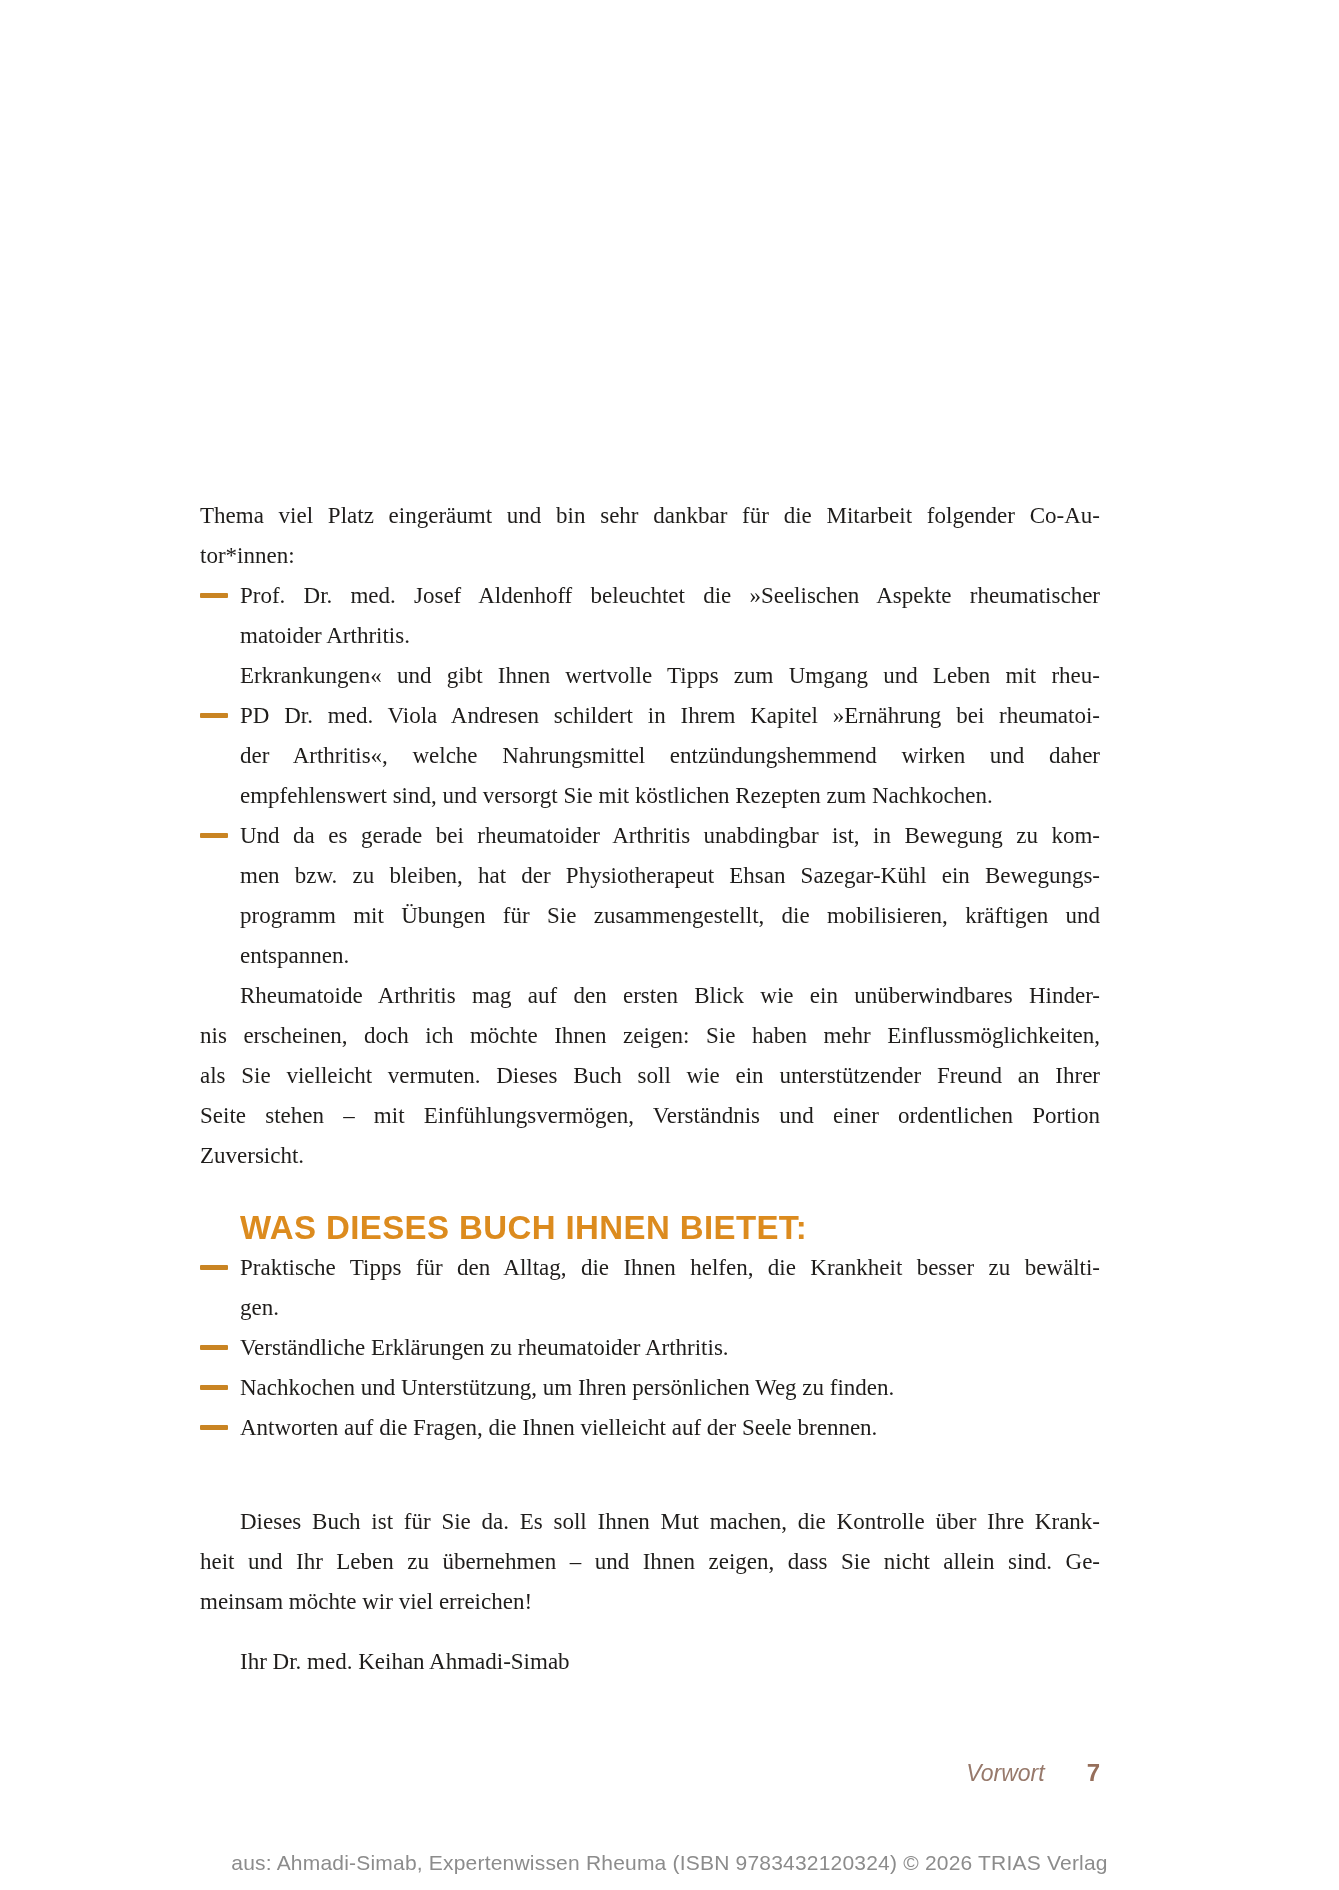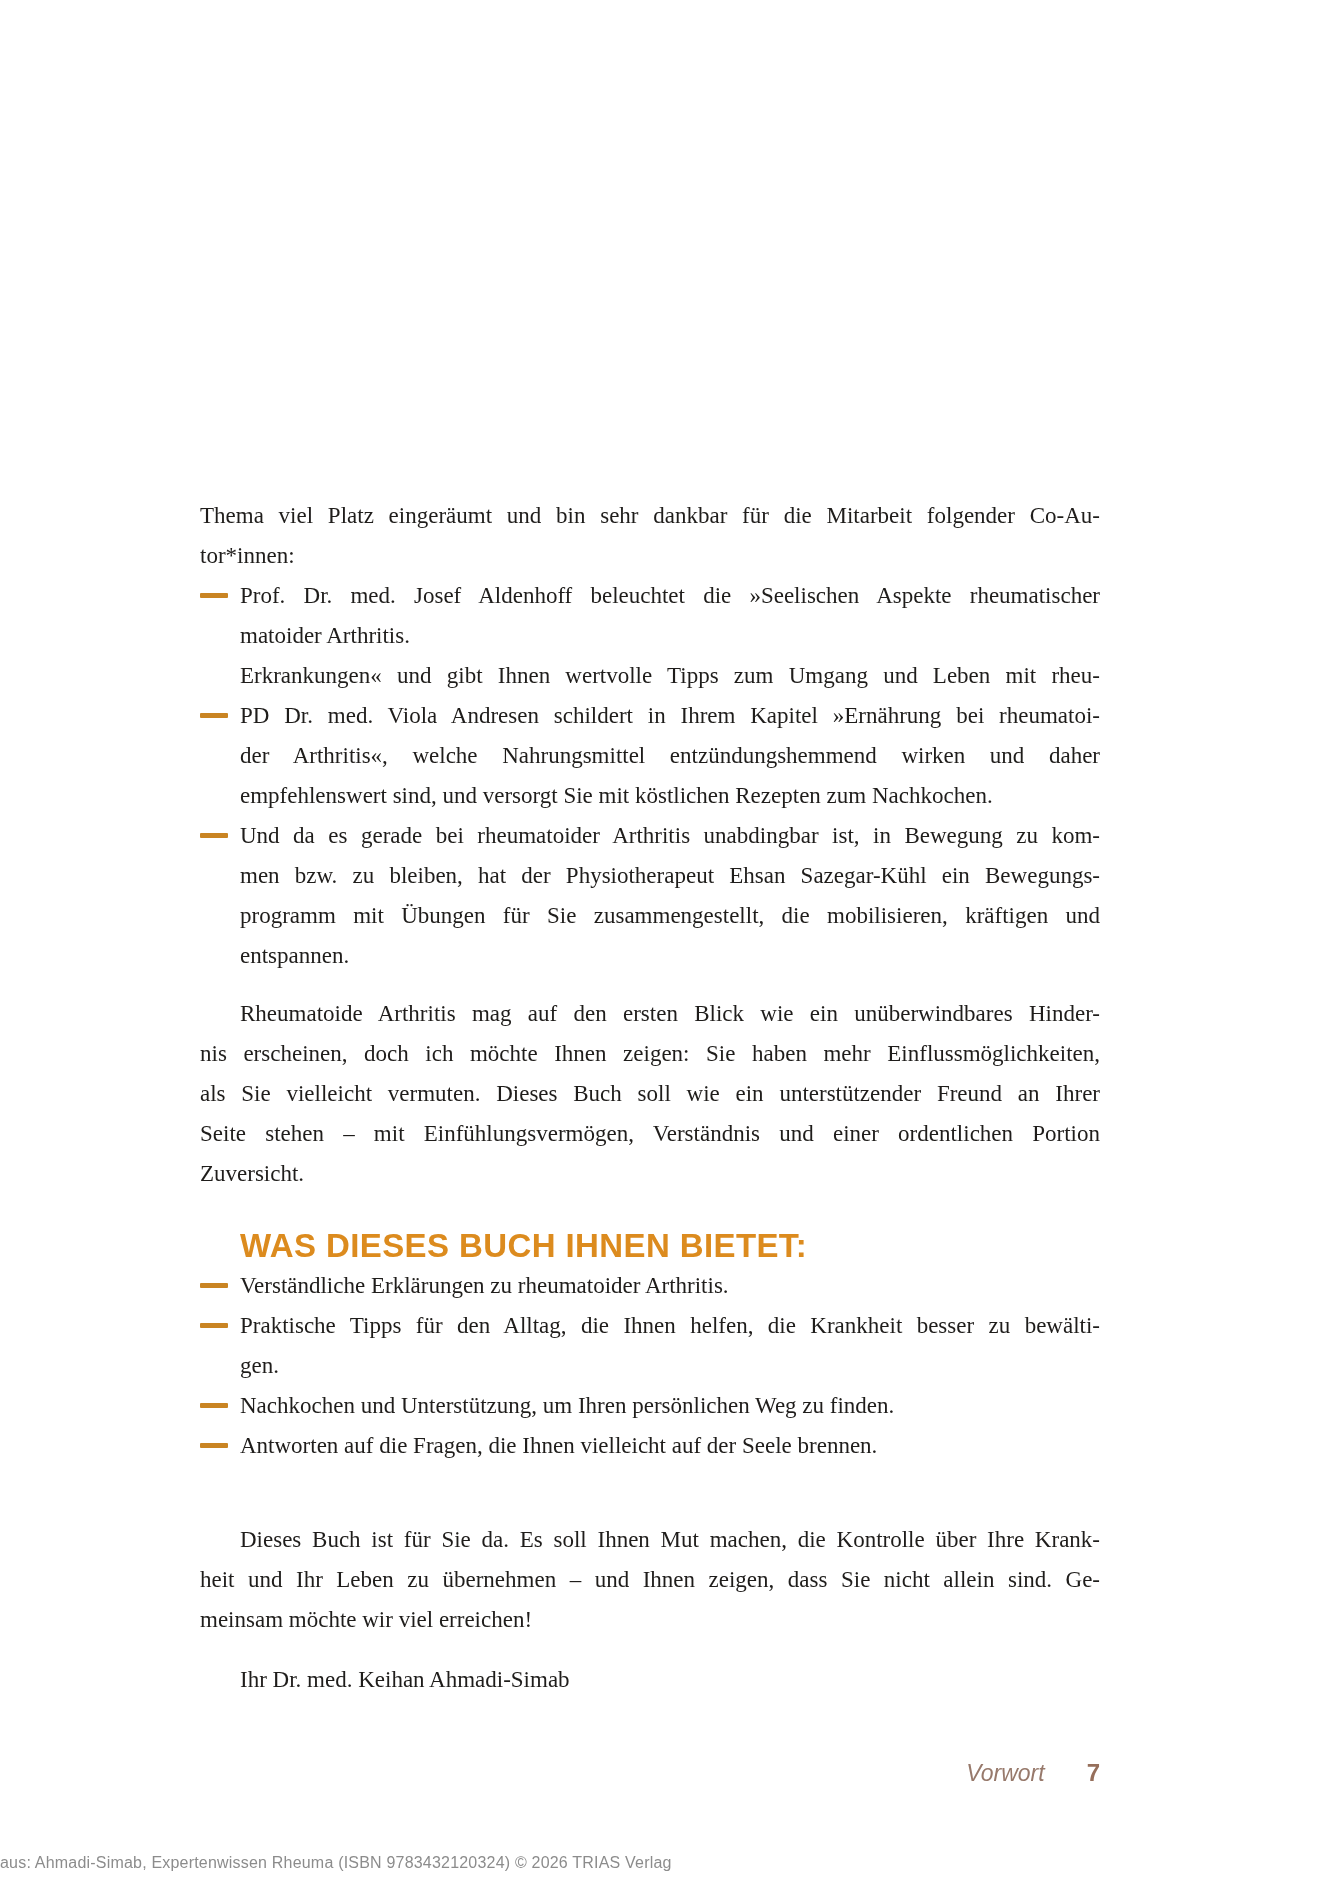--- a/index.html
+++ b/index.html
@@ -16,21 +16,21 @@
     position: absolute;
     left: 200px;
     top: 496px;
     width: 900px;
     font-size: 23px;
     line-height: 40px;
   }
   .line { text-align: justify; text-align-last: justify; }
   .line.last { text-align-last: left; }
   .para.indent .line:first-child { text-indent: 40px; }
-  .para2 { margin-top: 18px; }
+  .para2 { }
   .para3 { margin-top: 54px; }
   .bullet { position: relative; padding-left: 40px; }
   .dash {
     position: absolute;
     left: 0;
     top: 17px;
     width: 28px;
     height: 5px;
     background: #c98422;
     border-radius: 1px;
@@ -55,23 +55,24 @@
     line-height: 30px;
     font-family: "Liberation Sans", "DejaVu Sans", sans-serif;
   }
   .section-label { font-style: italic; font-size: 23px; color: #97796b; margin-top: 33px; }
   .page-number { font-weight: bold; font-size: 24px; margin-left: 42px; color: #966f5b; }
   .copyright {
     position: absolute;
     left: 0;
     top: 1849px;
     width: 1339px;
+    text-align: center;
     line-height: 28px;
     font-family: "Liberation Sans", "DejaVu Sans", sans-serif;
-    font-size: 16px;
+    font-size: 21px;
     letter-spacing: 0.2px;
     color: #8c8c8c;
   }
 </style>
 </head>
 <body>
 
 <div class="page">
   <div class="content">
 
@@ -115,28 +116,28 @@
         <div class="line">Seite stehen – mit Einfühlungsvermögen, Verständnis und einer ordentlichen Portion</div>
         <div class="line last">Zuversicht.</div>
       </div>
 
     <h2 class="heading">WAS DIESES BUCH IHNEN BIETET:</h2>
 
     <div class="list">
       <div class="bullet">
         <span class="dash"></span>
         <div class="btext">
-            <div class="line last">Verständliche Erklärungen zu rheumatoider Arthritis.</div>
+            <div class="line">Praktische Tipps für den Alltag, die Ihnen helfen, die Krankheit besser zu bewälti-</div>
+            <div class="line last">gen.</div>
           </div>
       </div>
       <div class="bullet">
         <span class="dash"></span>
         <div class="btext">
-            <div class="line">Praktische Tipps für den Alltag, die Ihnen helfen, die Krankheit besser zu bewälti-</div>
-            <div class="line last">gen.</div>
+            <div class="line last">Verständliche Erklärungen zu rheumatoider Arthritis.</div>
           </div>
       </div>
       <div class="bullet">
         <span class="dash"></span>
         <div class="btext">
             <div class="line last">Nachkochen und Unterstützung, um Ihren persönlichen Weg zu finden.</div>
           </div>
       </div>
       <div class="bullet">
         <span class="dash"></span>

